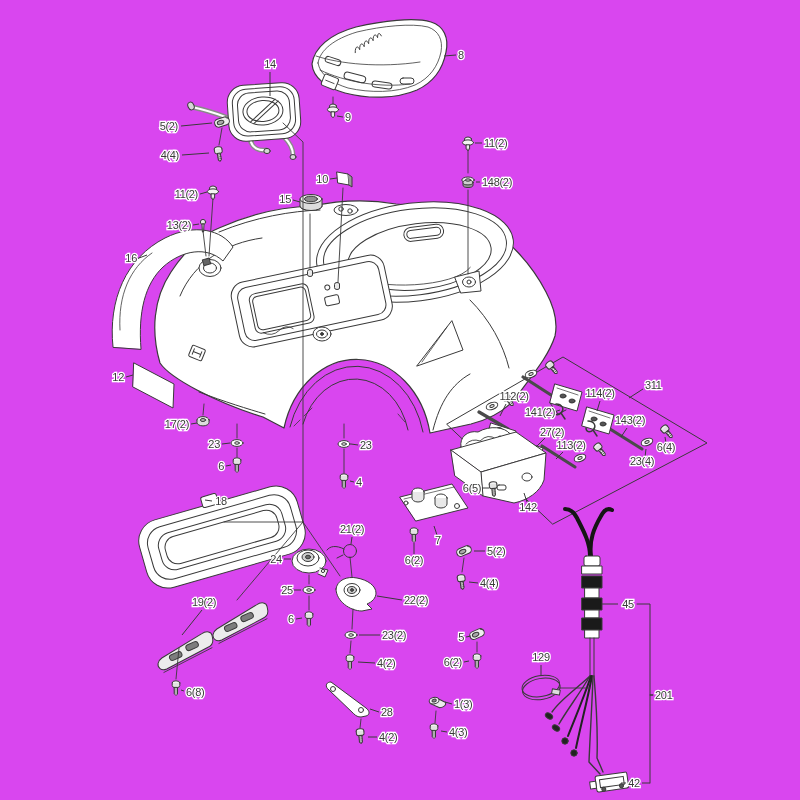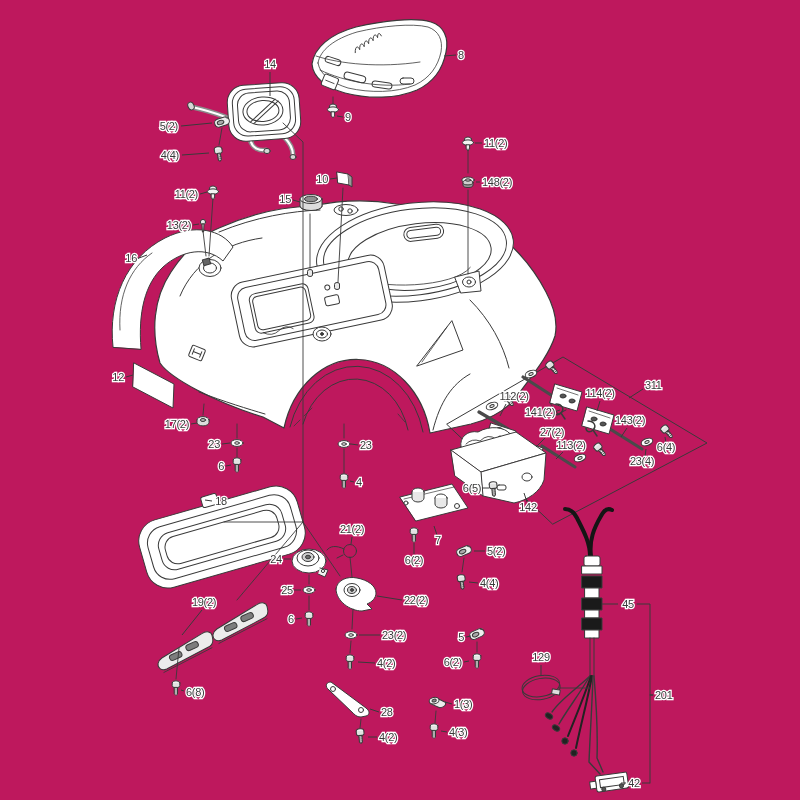--- a/index.html
+++ b/index.html
@@ -1,16 +1,16 @@
 <!DOCTYPE html>
 <html><head>
 <meta charset="utf-8">
 <style>
   html,body{margin:0;padding:0;background:#fff;}
-  .stage{position:relative;width:800px;height:800px;background:#be185d;overflow:hidden;
+  .stage{position:relative;width:800px;height:800px;background:#d946ef;overflow:hidden;
          font-family:"Liberation Sans",sans-serif;}
   svg{display:block}
   .part-label{font-family:"Liberation Sans",sans-serif;font-size:11px;letter-spacing:-0.3px;
               fill:#3a3a3a;paint-order:stroke;stroke:#ffffff;stroke-width:2.5px;}
   .leader{stroke:#3a3a3a;stroke-width:1;}
 </style>
 </head>
 <body>
 
 <div class="stage">

